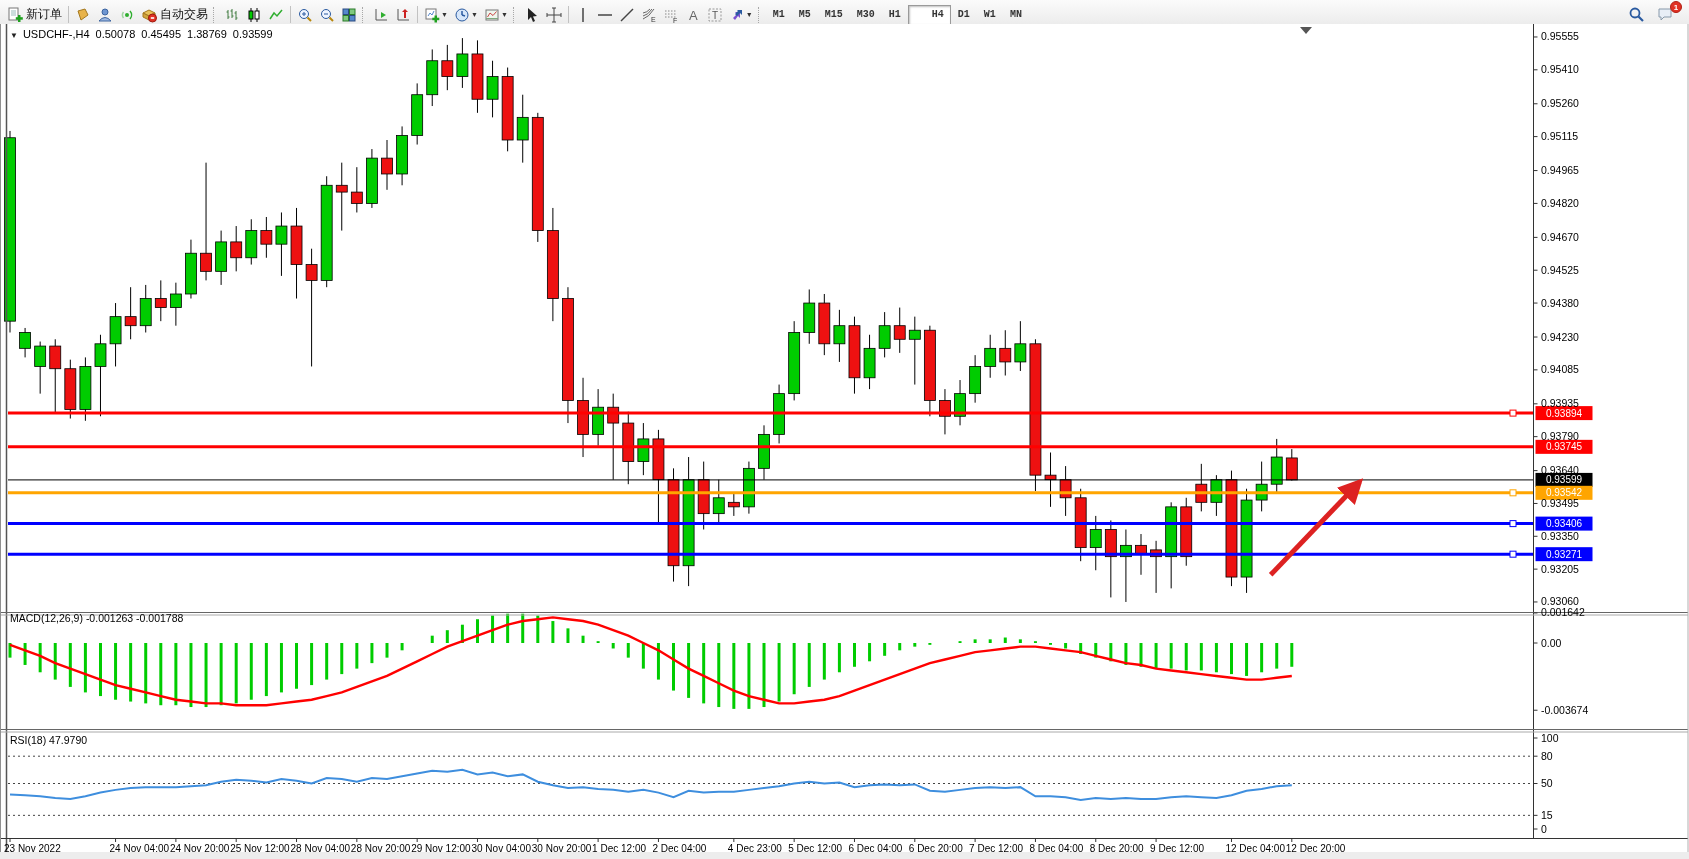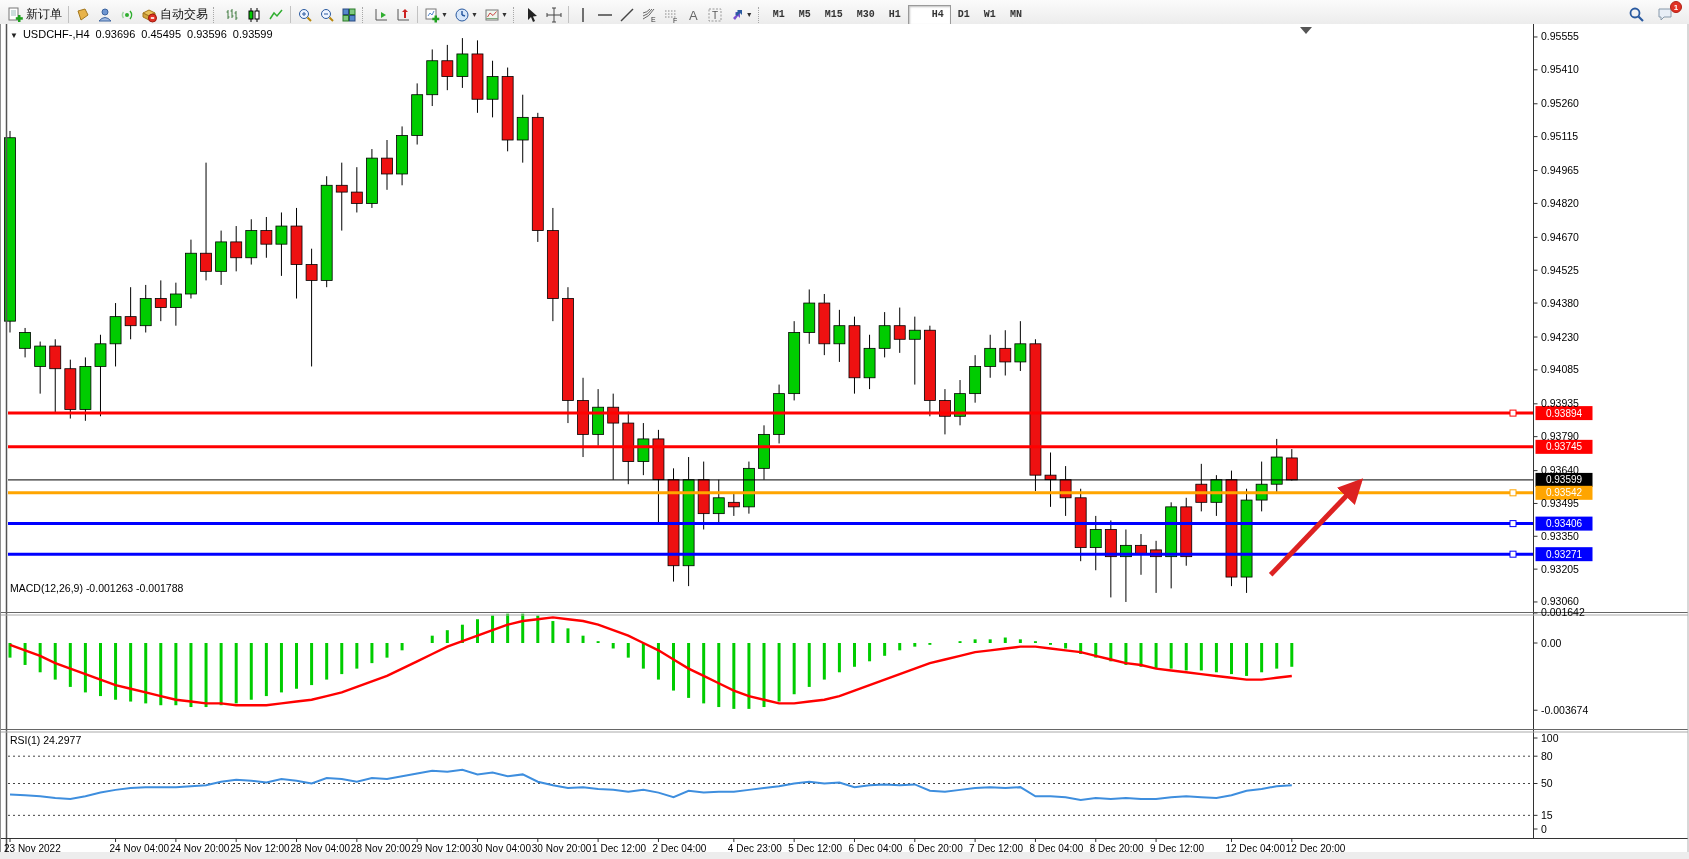--- a/index.html
+++ b/index.html
@@ -658,26 +658,26 @@
           <text x="1285.8" y="828" font-size="10" fill="#000">12 Dec 20:00</text>
         </g>
         <defs>
           <marker id="ah" markerWidth="6" markerHeight="6" refX="4" refY="2.5" orient="auto">
             <polygon points="0,0 5,2.5 0,5" fill="#dd2222"></polygon>
           </marker>
         </defs>
       </svg>
 
     <div class="overlay" style="top:4px; left:10px;">
-      <span class="collapse">▼</span><span>USDCHF-,H4</span><span class="ohlc"><span>0.93696</span><span>0.45495</span><span>0.93596</span><span>0.93599</span></span>
-    </div>
-
-    <div class="overlay" style="top:558px; left:10px; font-size:10.5px;">
+      <span class="collapse">▼</span><span>USDCHF-,H4</span><span class="ohlc"><span>0.50078</span><span>0.45495</span><span>1.38769</span><span>0.93599</span></span>
+    </div>
+
+    <div class="overlay" style="top:588px; left:10px; font-size:10.5px;">
       <span>MACD(12,26,9)</span>
       <span>-0.001263 -0.001788</span>
     </div>
 
     <div class="overlay" style="top:710px; left:10px; font-size:10.5px;">
-      <span>RSI(1)</span>
-      <span>24.2977</span>
+      <span>RSI(18)</span>
+      <span>47.9790</span>
     </div>
   </div>
 </div>
 
 </body></html>

